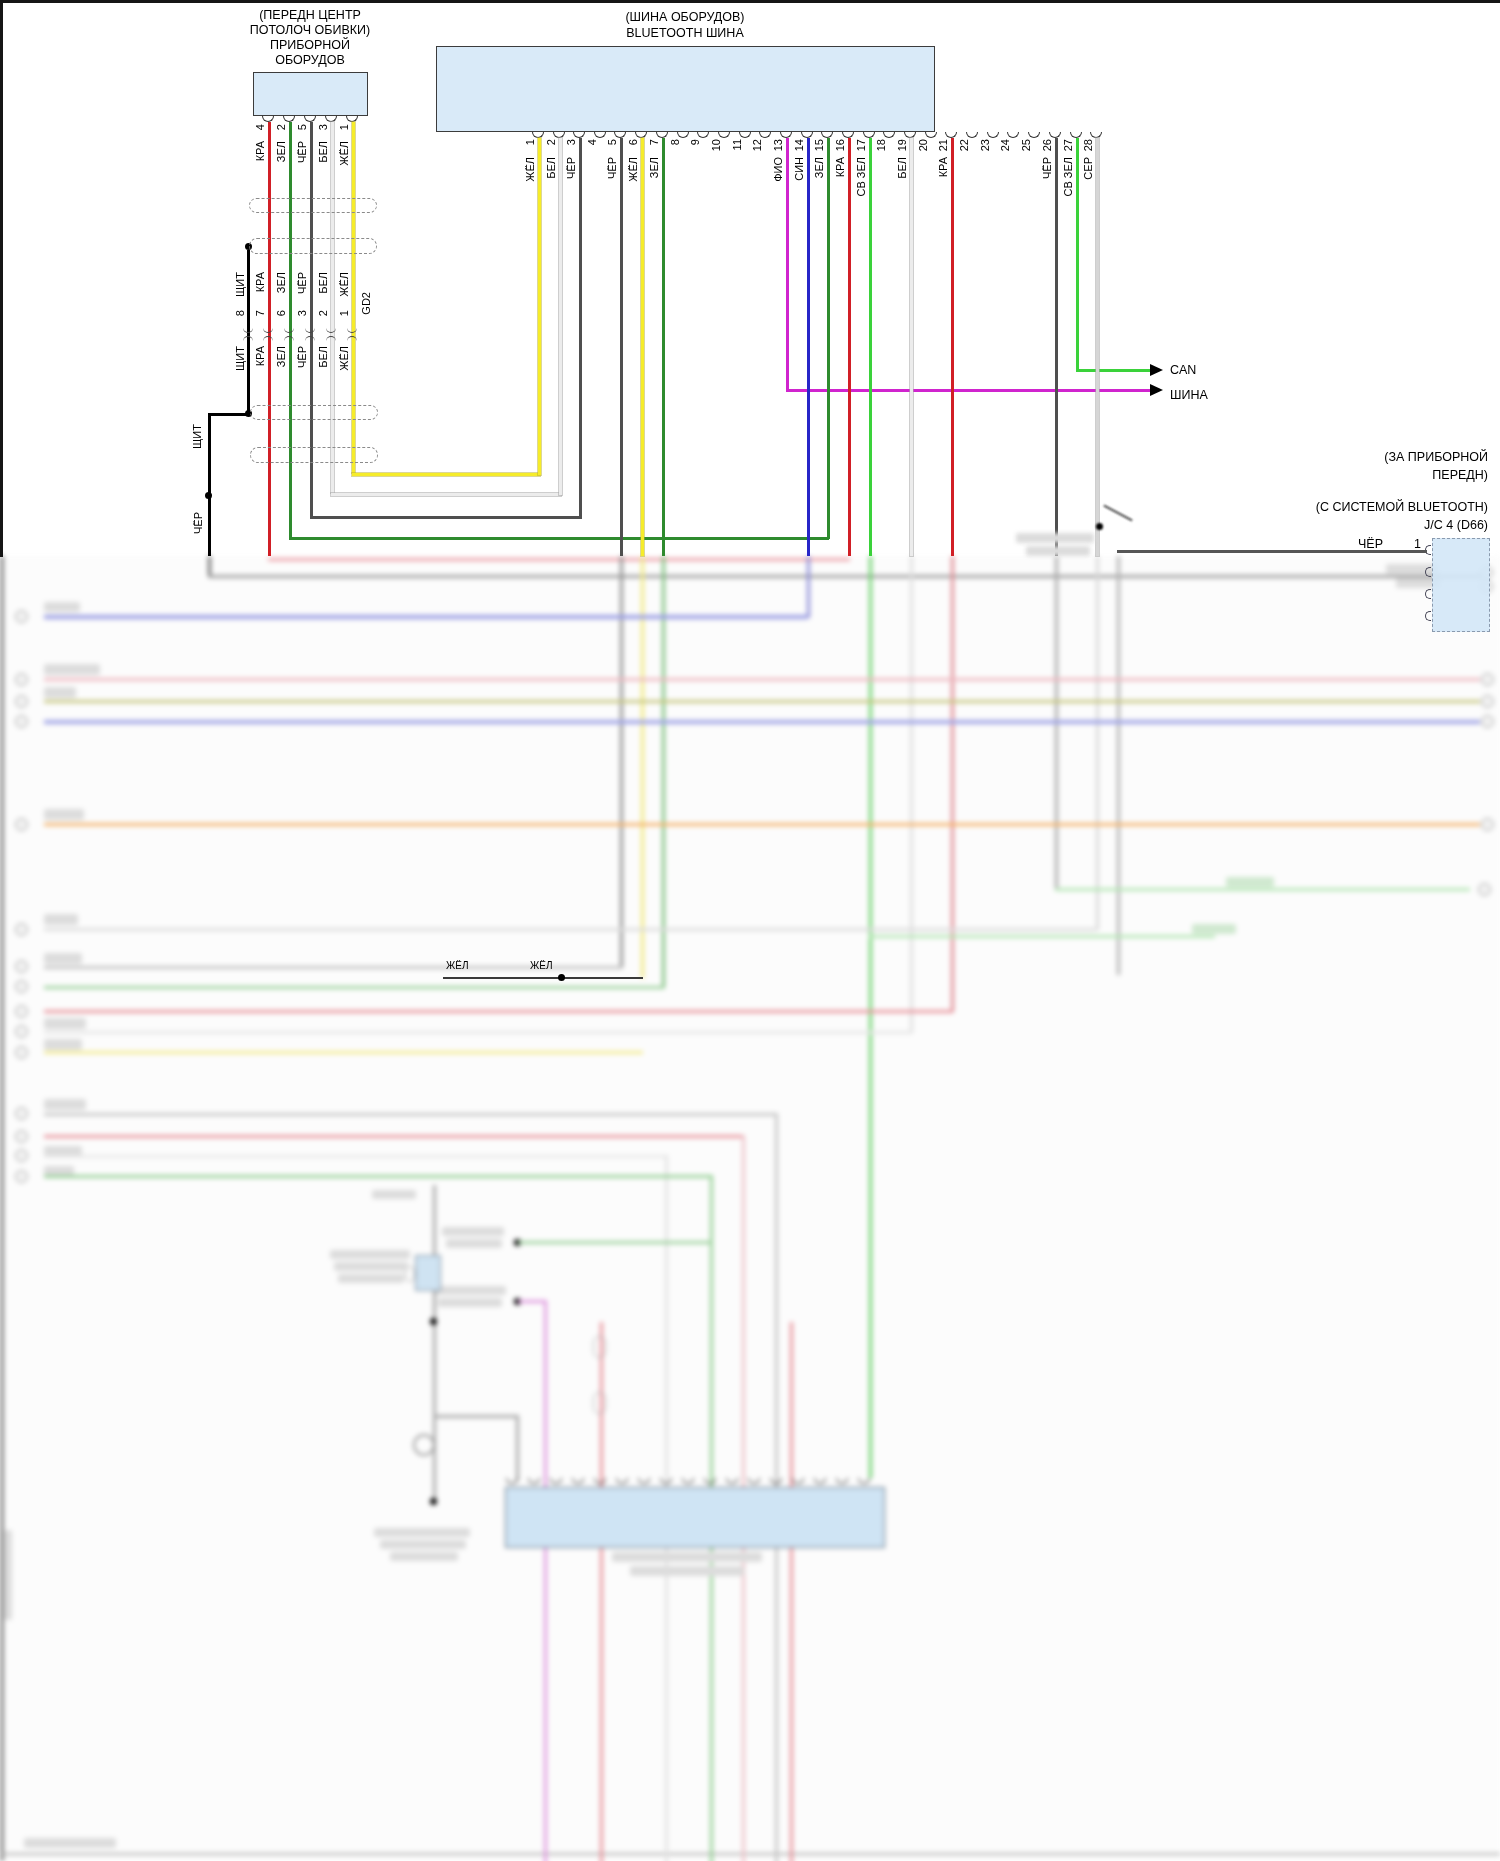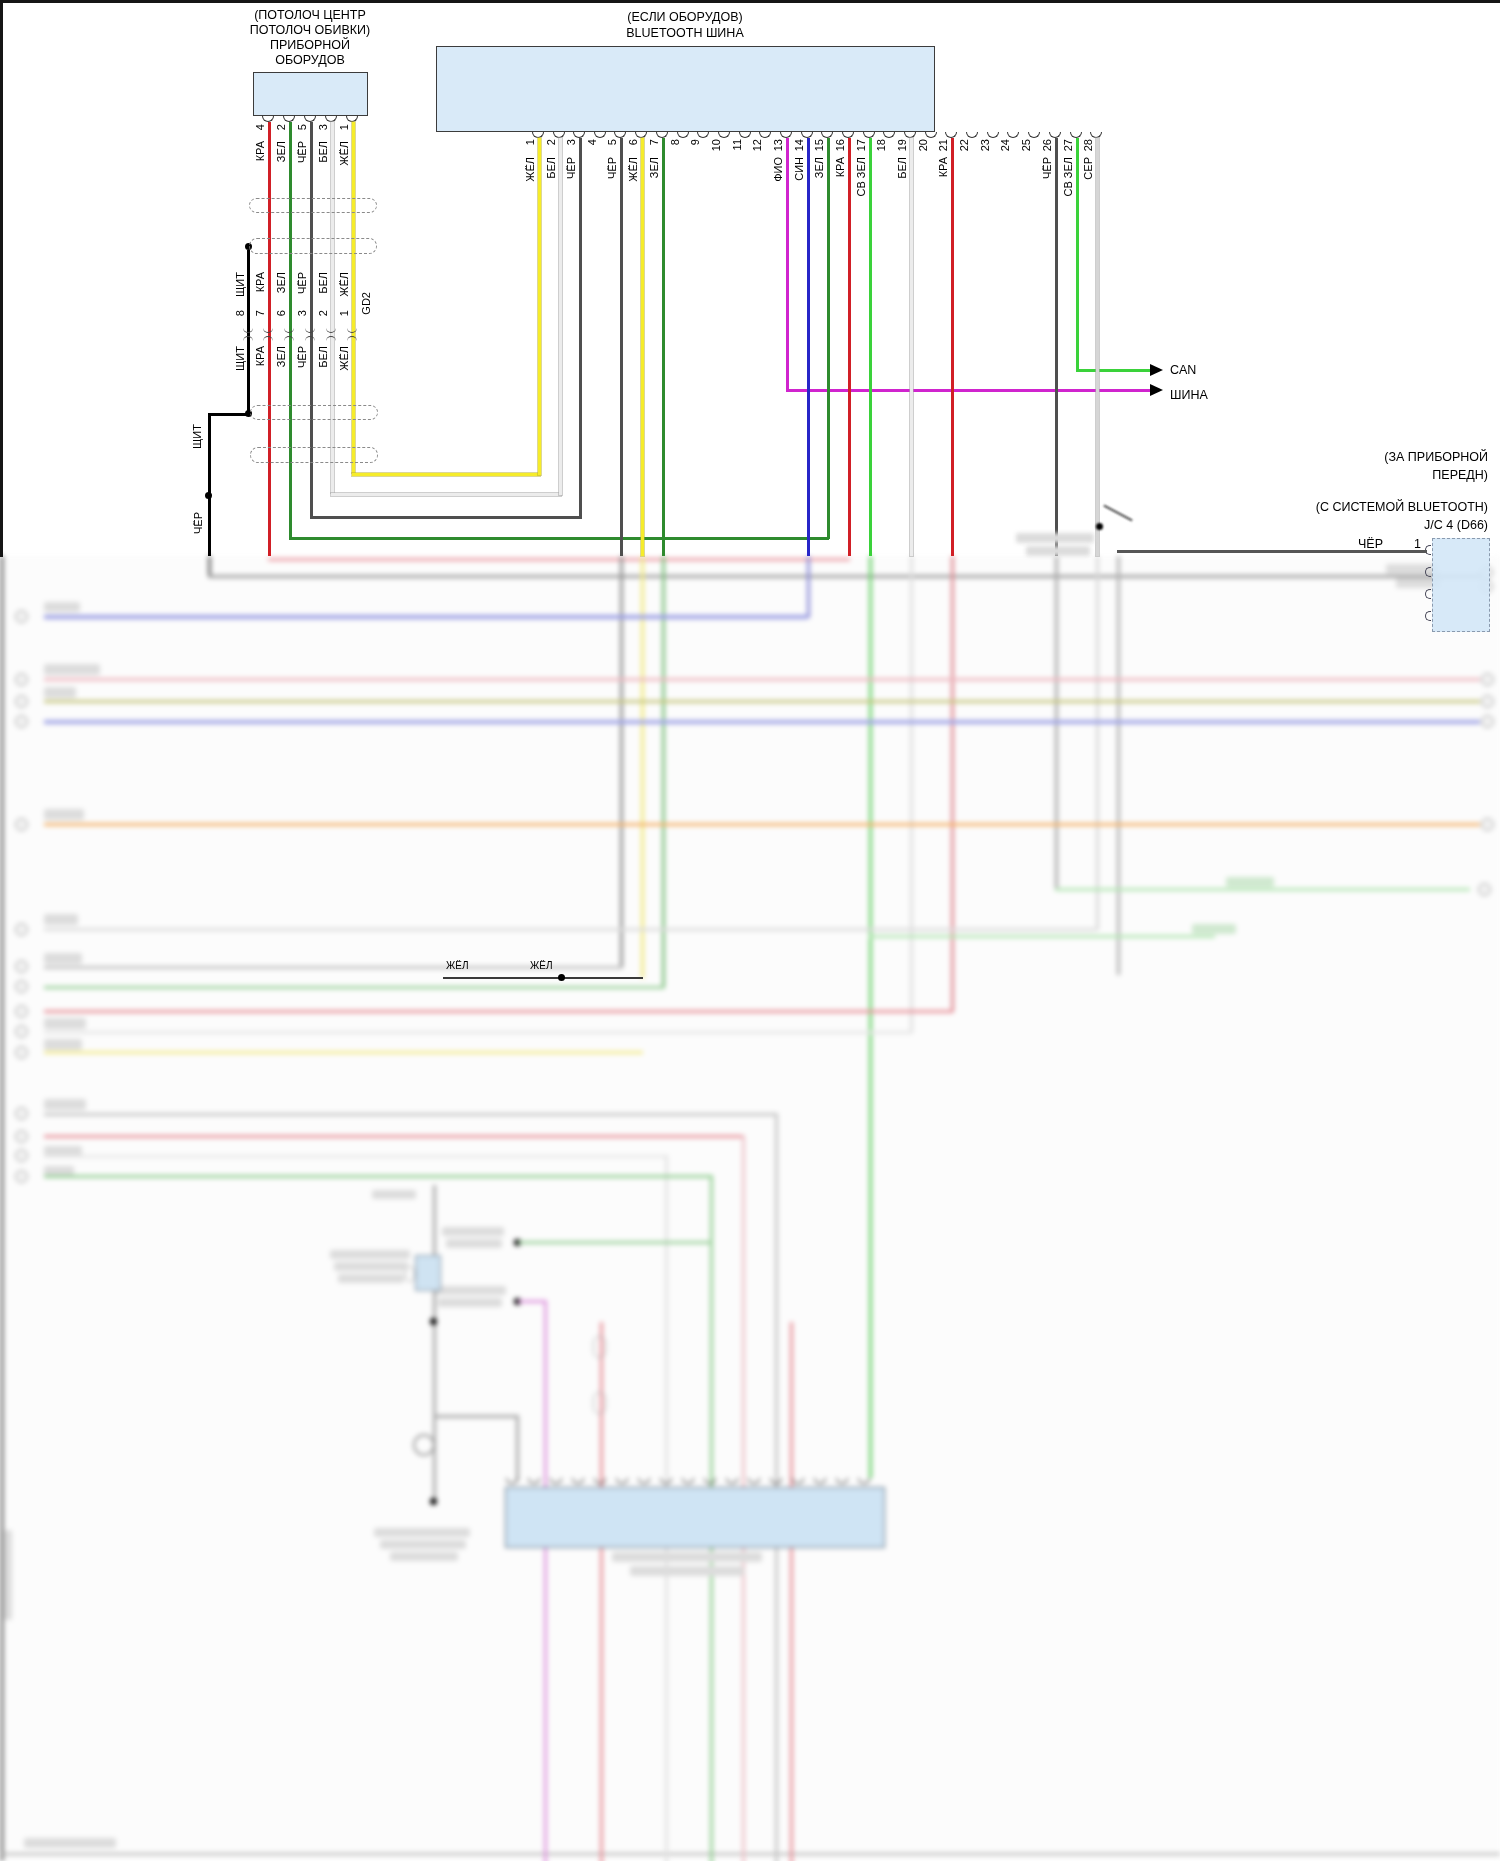--- a/index.html
+++ b/index.html
@@ -168,21 +168,21 @@
 <div id="sp">
   <b class="n" style="left:446px;top:958px;font-size:10px">ЖЁЛ</b>
   <b class="n" style="left:530px;top:958px;font-size:10px">ЖЁЛ</b>
   <i style="left:443px;top:977px;width:200px;height:2.2px;background:#3a3a3a"></i>
   <i class="dot" style="left:558px;top:974px"></i>
 </div>
 
 <i style="left:0;top:0;width:1500px;height:3px;background:#151515"></i>
 <i style="left:0;top:0;width:3px;height:557px;background:#151515"></i>
 
-<b class="ttl" style="left:185px;top:8px">(ПОТОЛОЧ ЦЕНТР</b>
+<b class="ttl" style="left:185px;top:8px">(ПЕРЕДН ЦЕНТР</b>
 <b class="ttl" style="left:185px;top:23px">ПОТОЛОЧ ОБИВКИ)</b>
 <b class="ttl" style="left:185px;top:38px">ПРИБОРНОЙ</b>
 <b class="ttl" style="left:185px;top:53px">ОБОРУДОВ</b>
 <i class="blk" style="left:253px;top:72px;width:115px;height:44px"></i>
 <i class="stub" style="left:262px;top:116px"></i>
     <i class="stub" style="left:283px;top:116px"></i>
     <i class="stub" style="left:304px;top:116px"></i>
     <i class="stub" style="left:325px;top:116px"></i>
     <i class="stub" style="left:346px;top:116px"></i>
 <b class="vt n" style="left:254px;top:124px">4</b>
@@ -244,21 +244,21 @@
     <i class="arc2" style="left:347px;top:336px"></i>
 <b class="vt" style="left:234px;top:346px">ЩИТ</b>
 <b class="vt" style="left:254px;top:346px">КРА</b>
 <b class="vt" style="left:275px;top:346px">ЗЕЛ</b>
 <b class="vt" style="left:296px;top:346px">ЧЁР</b>
 <b class="vt" style="left:317px;top:346px">БЕЛ</b>
 <b class="vt" style="left:338px;top:346px">ЖЁЛ</b>
 <i class="dash" style="left:250px;top:405px;width:128px;height:15px"></i>
 <i class="dash" style="left:250px;top:447px;width:128px;height:16px"></i>
 
-<b class="ttl" style="left:560px;top:10px">(ЕСЛИ ОБОРУДОВ)</b>
+<b class="ttl" style="left:560px;top:10px">(ШИНА ОБОРУДОВ)</b>
 <b class="ttl" style="left:560px;top:26px">BLUETOOTH ШИНА</b>
 <i class="blk" style="left:436px;top:46px;width:499px;height:86px"></i>
 <i class="stub" style="left:532px;top:132px"></i>
     <i class="stub" style="left:553px;top:132px"></i>
     <i class="stub" style="left:573px;top:132px"></i>
     <i class="stub" style="left:594px;top:132px"></i>
     <i class="stub" style="left:614px;top:132px"></i>
     <i class="stub" style="left:635px;top:132px"></i>
     <i class="stub" style="left:656px;top:132px"></i>
     <i class="stub" style="left:677px;top:132px"></i>

